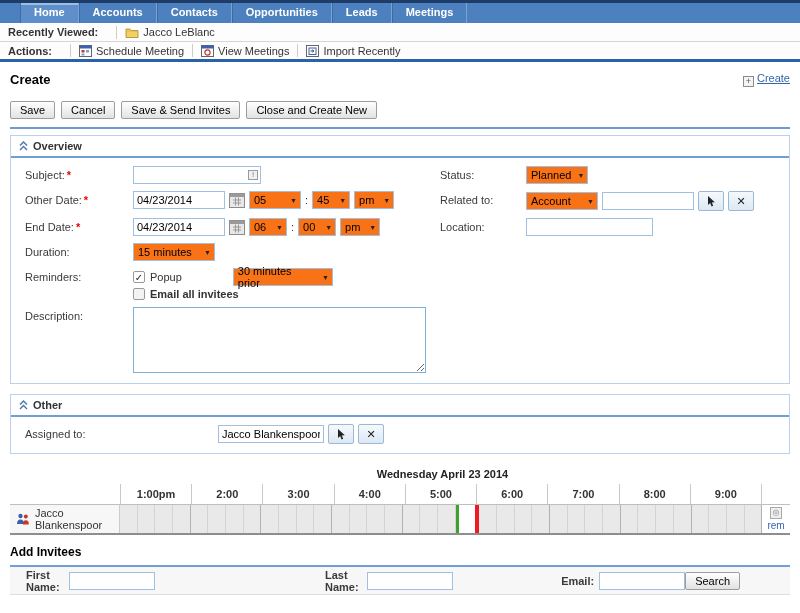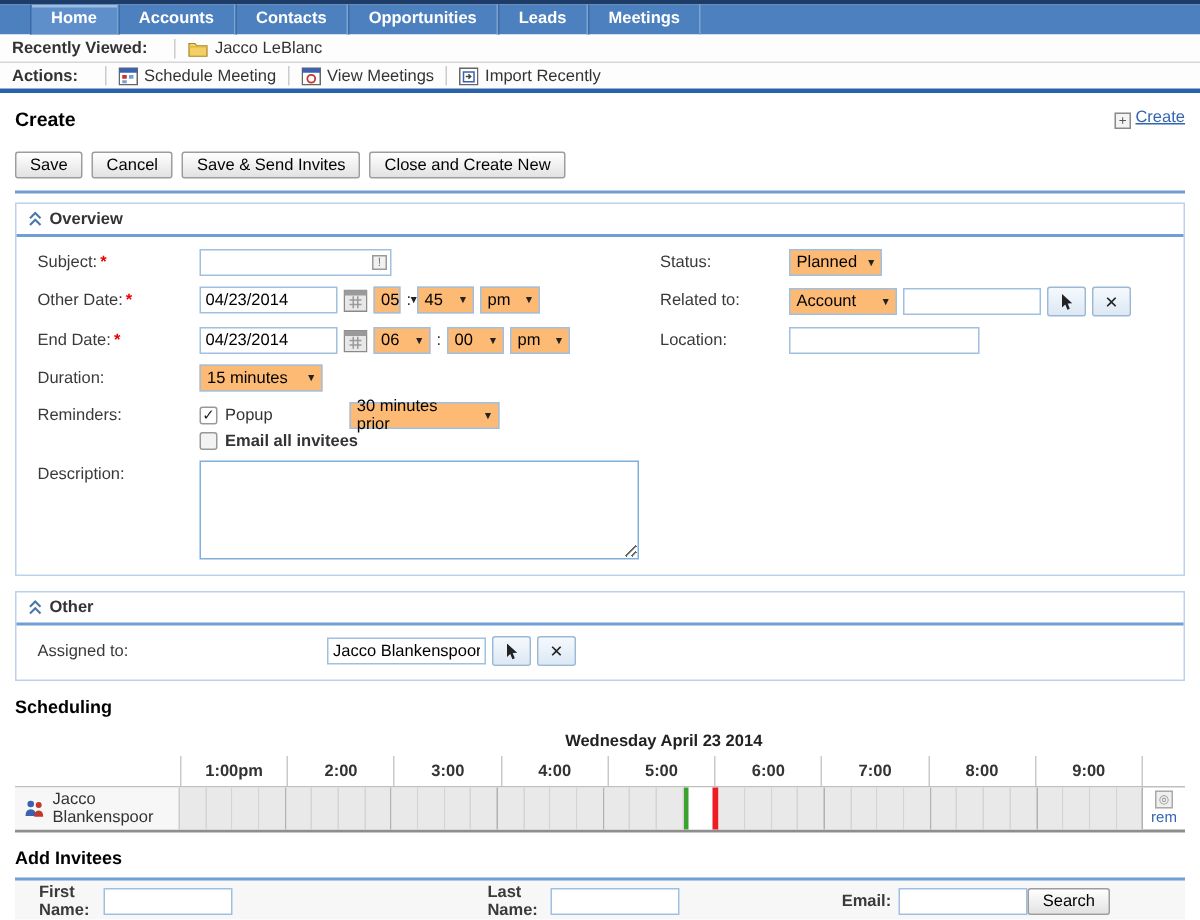--- a/index.html
+++ b/index.html
@@ -48,21 +48,21 @@
   .flabel { padding-left: 14px; padding-top: 3px; color: #3a3a3a; }
   .req { color: #e00; font-weight: bold; margin-left: 2px; }
   .fwidgets { display: flex; align-items: center; gap: 4px; flex-wrap: wrap; }
 
   input[type=text], .tinput { font-family: "Liberation Sans", sans-serif; font-size: 11px;
     border: 1px solid #9fc0e2; height: 18px; padding: 1px 3px; background: #fff; color:#000; }
   textarea { font-family: "Liberation Sans", sans-serif; font-size: 11px;
     border: 1px solid #7eb0dd; background: #fff; resize: both; }
 
   .sel { display: inline-flex; align-items: center; justify-content: space-between;
-    border: 1px solid #9fc0e2; background: #fdba74; height: 18px; padding: 0 3px 0 4px;
+    border: 1px solid #9fc0e2; background: #f97316; height: 18px; padding: 0 3px 0 4px;
     gap: 6px; cursor: pointer; color: #000; }
   .sel .arr { font-size: 7px; color: #222; }
 
   .inputwrap { position: relative; display: inline-block; }
   .expandicon { position: absolute; right: 3px; top: 4px; width: 10px; height: 10px;
     border: 1px solid #9a9a9a; background: #f1f1f1; color: #777; font-size: 8px;
     line-height: 8px; text-align: center; cursor: pointer; }
 
   .calicon { width: 16px; height: 15px; cursor: pointer; }
   .sqbtn { width: 26px; height: 20px; border: 1px solid #9bb8d6;
@@ -209,21 +209,21 @@
       <div class="flabel"><span>Other Date:</span><span class="req">*</span></div>
       <div class="fwidgets">
         <input type="text" style="width: 92px;" value="04/23/2014">
         <span class="icon">
           <svg class="calicon" viewBox="0 0 16 15">
               <rect x="0.5" y="0.5" width="15" height="14" fill="#e8e8e8" stroke="#8a8a8a"></rect>
               <rect x="0.5" y="0.5" width="15" height="3.5" fill="#9a9a9a"></rect>
               <path d="M4 7 h8 M4 10 h8 M6.5 4.5 v8 M9.5 4.5 v8" stroke="#9a9a9a" stroke-width="1" fill="none"></path>
             </svg>
         </span>
-        <span class="sel" style="width:18px">
+        <span class="sel" style="width:52px">
             <span>05</span>
             <span class="arr">▼</span>
           </span>
         <span>:</span>
         <span class="sel" style="width:38px">
             <span>45</span>
             <span class="arr">▼</span>
           </span>
         <span class="sel" style="width:40px">
             <span>pm</span>
@@ -330,21 +330,20 @@
                 <path d="M1 0 L1 9 L3.2 7 L4.6 10.5 L6.2 9.8 L4.8 6.4 L7.8 6.2 Z" fill="#222"></path>
               </svg>
           </span>
           <span class="sqbtn">✕</span>
         </div>
       </div>
     </div>
   </div>
 
   <div>
-    <div class="schedtitle">Scheduling</div>
     <div class="dateheader">Wednesday April 23 2014</div>
     <div class="hourrow">
       <div class="hourspacer"></div>
       <span id="hour-cells" style="display:flex;flex:1">
           <div class="hourcell">1:00pm</div>
           <div class="hourcell">2:00</div>
           <div class="hourcell">3:00</div>
           <div class="hourcell">4:00</div>
           <div class="hourcell">5:00</div>
           <div class="hourcell">6:00</div>

